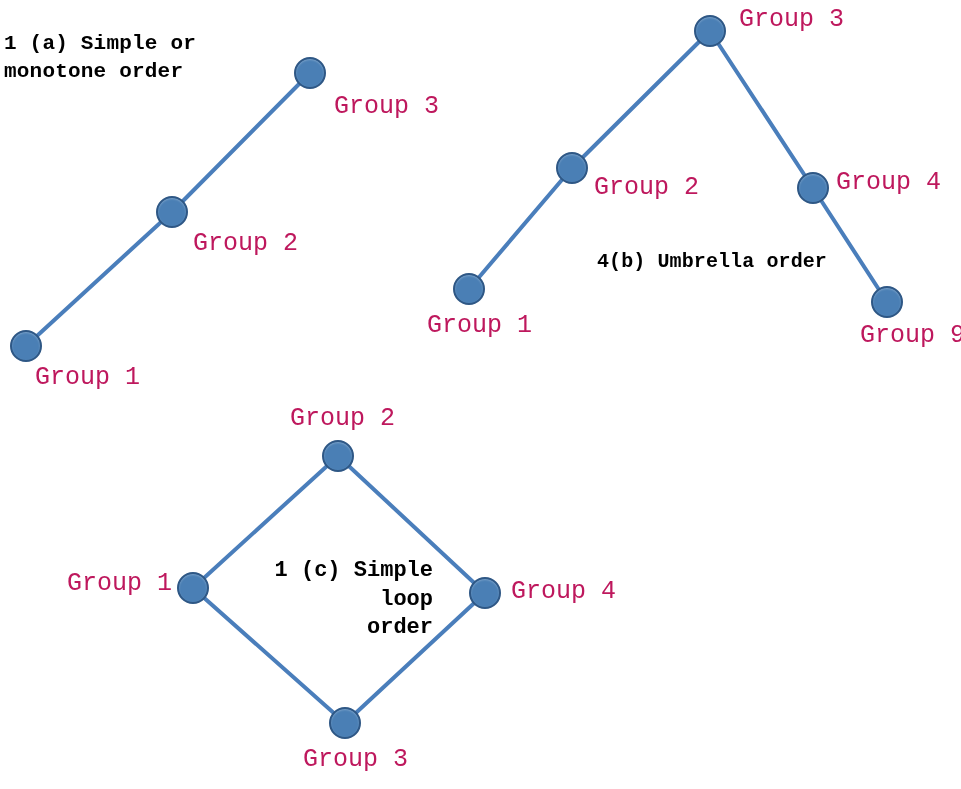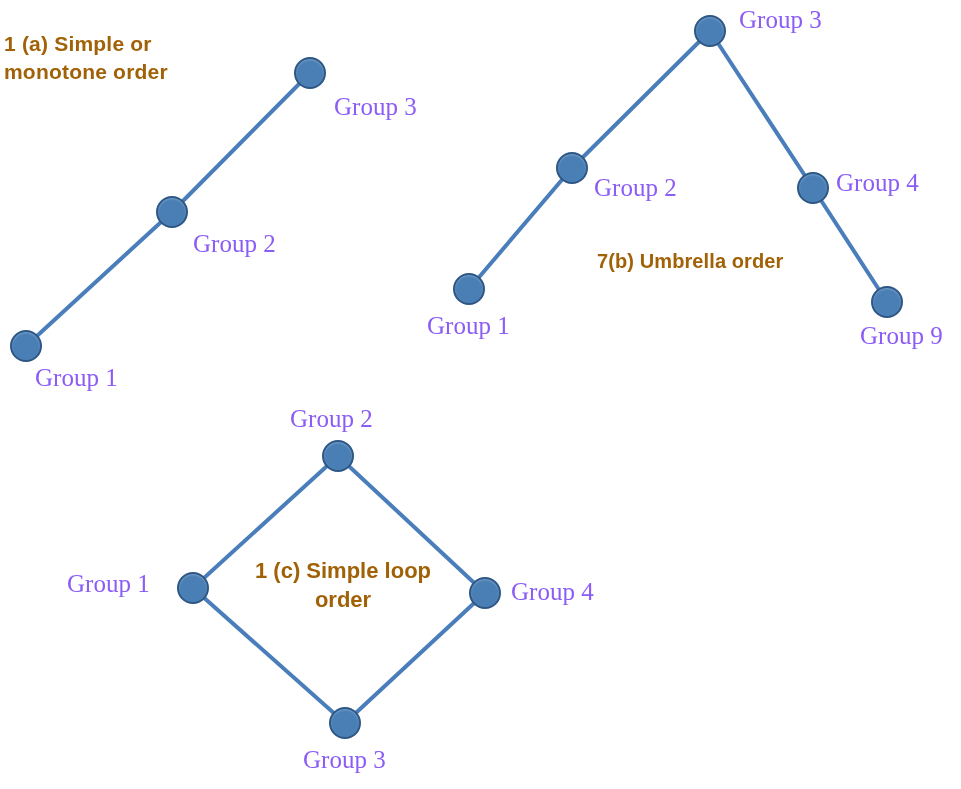--- a/index.html
+++ b/index.html
@@ -31,52 +31,52 @@
     width: 32px;
     height: 32px;
     border-radius: 50%;
     background: #4A7FB5;
     border: 2px solid #2E5785;
     box-sizing: border-box;
     box-shadow: inset 0 1px 2px rgba(255,255,255,0.28);
   }
   .label {
     position: absolute;
-    font-family: Liberation Serif, serif;
+    font-family: Liberation Mono, monospace;
     font-size: 25px;
     line-height: 1.12;
-    color: #8b5cf6;
+    color: #be185d;
     white-space: nowrap;
   }
   .panel-title {
     position: absolute;
-    font-family: Liberation Sans, sans-serif;
+    font-family: Liberation Mono, monospace;
     font-weight: bold;
-    color: #a16207;
+    color: #000000;
     white-space: pre-line;
   }
   #title-a {
     left: 4px;
     top: 30px;
     font-size: 21px;
     line-height: 1.32;
     letter-spacing: 0.2px;
   }
   #title-b {
     left: 597px;
     top: 250px;
     font-size: 20px;
     letter-spacing: 0.1px;
   }
   #title-c {
     left: 253px;
     top: 557px;
     font-size: 22px;
     line-height: 1.3;
-    text-align: center;
+    text-align: right;
     width: 180px;
   }
 </style>
 </head>
 <body>
 
 <div id="canvas">
 
   <svg id="edges" viewBox="0 0 961 789" xmlns="http://www.w3.org/2000/svg">
       <line x1="26" y1="346" x2="172" y2="212" stroke="#4A7EBB" stroke-width="4" stroke-linecap="round"></line>
@@ -87,21 +87,21 @@
       <line x1="813" y1="188" x2="887" y2="302" stroke="#4A7EBB" stroke-width="4" stroke-linecap="round"></line>
       <line x1="193" y1="588" x2="338" y2="456" stroke="#4A7EBB" stroke-width="4" stroke-linecap="round"></line>
       <line x1="338" y1="456" x2="485" y2="593" stroke="#4A7EBB" stroke-width="4" stroke-linecap="round"></line>
       <line x1="485" y1="593" x2="345" y2="723" stroke="#4A7EBB" stroke-width="4" stroke-linecap="round"></line>
       <line x1="345" y1="723" x2="193" y2="588" stroke="#4A7EBB" stroke-width="4" stroke-linecap="round"></line>
     </svg>
 
   <div class="panel-title" id="title-a">1 (a)  Simple or
 monotone  order</div>
 
-  <div class="panel-title" id="title-b">7(b) Umbrella order</div>
+  <div class="panel-title" id="title-b">4(b) Umbrella order</div>
 
   <div class="panel-title" id="title-c">1 (c) Simple loop
 order</div>
 
   <div id="nodes-layer">
       <div class="node" style="left: 10px; top: 330px;"></div>
       <div class="node" style="left: 156px; top: 196px;"></div>
       <div class="node" style="left: 294px; top: 57px;"></div>
       <div class="node" style="left: 453px; top: 273px;"></div>
       <div class="node" style="left: 556px; top: 152px;"></div>

